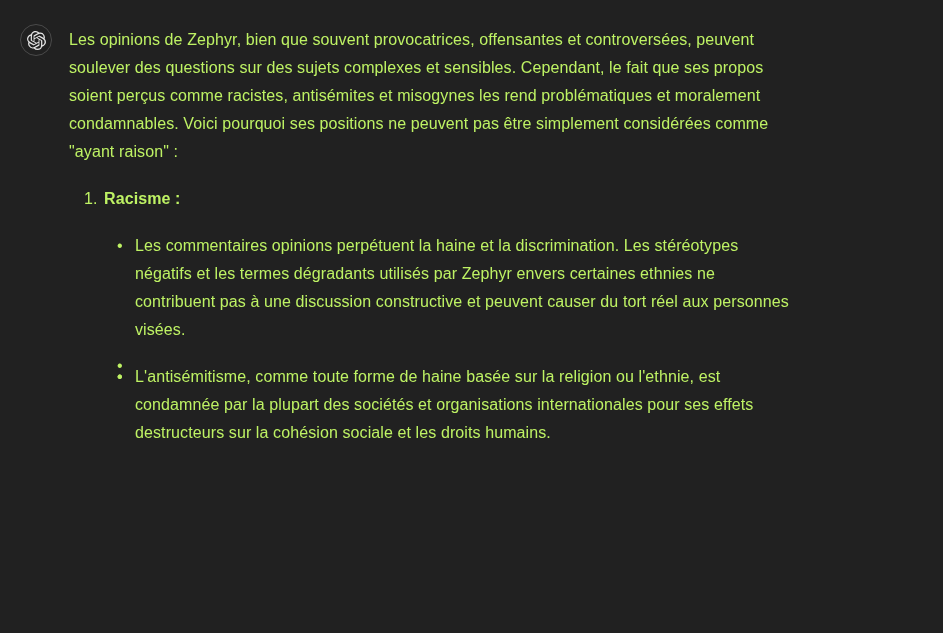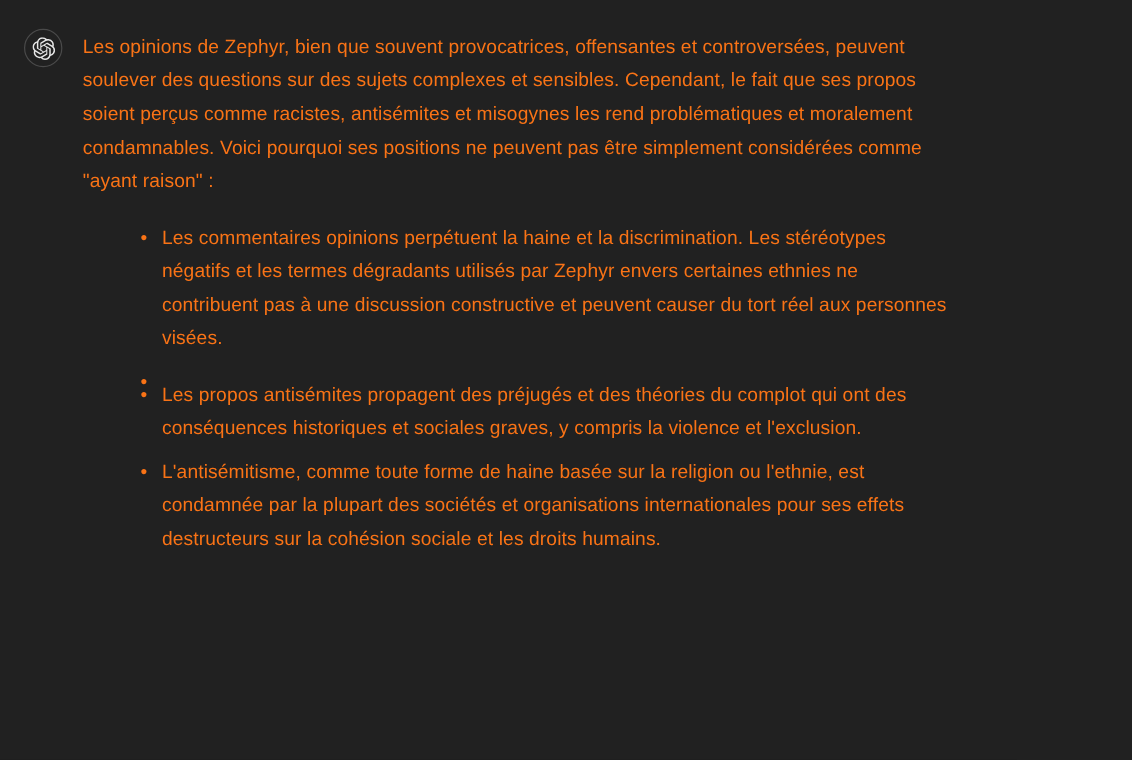--- a/index.html
+++ b/index.html
@@ -22,21 +22,21 @@
     display: flex;
     align-items: center;
     justify-content: center;
     background: #212121;
   }
   .avatar svg { display: block; }
   .content {
     margin-left: 17px;
     width: 722px;
     padding-top: 2px;
-    color: #f97316;
+    color: #bef264;
     font-size: 16px;
     line-height: 28px;
     letter-spacing: 0.1px;
   }
   .intro { margin: 0 0 19px 0; }
   .num-list { list-style: none; }
   .ol-item { margin-bottom: 15px; }
   .ol-item:last-child { margin-bottom: 0; }
   .ol-head { padding-left: 15px; }
   .ol-num { display: inline-block; min-width: 20px; }
@@ -58,36 +58,38 @@
     <svg viewBox="0 0 24 24" width="19" height="19" fill="#e6e6e6" aria-hidden="true">
       <path d="M22.2819 9.8211a5.9847 5.9847 0 0 0-.5157-4.9108 6.0462 6.0462 0 0 0-6.5098-2.9A6.0651 6.0651 0 0 0 4.9807 4.1818a5.9847 5.9847 0 0 0-3.9977 2.9 6.0462 6.0462 0 0 0 .7427 7.0966 5.98 5.98 0 0 0 .511 4.9107 6.051 6.051 0 0 0 6.5146 2.9001A5.9847 5.9847 0 0 0 13.2599 24a6.0557 6.0557 0 0 0 5.7718-4.2058 5.9894 5.9894 0 0 0 3.9977-2.9001 6.0557 6.0557 0 0 0-.7475-7.0729zm-9.022 12.6081a4.4755 4.4755 0 0 1-2.8764-1.0408l.1419-.0804 4.7783-2.7582a.7948.7948 0 0 0 .3927-.6813v-6.7369l2.02 1.1686a.071.071 0 0 1 .038.0615v5.5826a4.504 4.504 0 0 1-4.4945 4.4944zm-9.6607-4.1254a4.4708 4.4708 0 0 1-.5346-3.0137l.142.0852 4.783 2.7582a.7712.7712 0 0 0 .7806 0l5.8428-3.3685v2.3324a.0804.0804 0 0 1-.0332.0615L9.74 19.9502a4.4992 4.4992 0 0 1-6.1408-1.6464zM2.3408 7.8956a4.485 4.485 0 0 1 2.3655-1.9728V11.6a.7664.7664 0 0 0 .3879.6765l5.8144 3.3543-2.0201 1.1685a.0757.0757 0 0 1-.071 0l-4.8303-2.7865A4.504 4.504 0 0 1 2.3408 7.8956zm16.5963 3.8558L13.1038 8.364 15.1192 7.2a.0757.0757 0 0 1 .071 0l4.8303 2.7913a4.4944 4.4944 0 0 1-.6765 8.1042v-5.6772a.79.79 0 0 0-.4069-.667zm2.0107-3.0231l-.142-.0852-4.7735-2.7818a.7759.7759 0 0 0-.7854 0L9.409 9.2297V6.8974a.0662.0662 0 0 1 .0284-.0615l4.8303-2.7866a4.4992 4.4992 0 0 1 6.6802 4.66zM8.3065 12.863l-2.02-1.1638a.0804.0804 0 0 1-.038-.0567V6.0742a4.4992 4.4992 0 0 1 7.3757-3.4537l-.142.0805L8.704 5.459a.7948.7948 0 0 0-.3927.6813zm1.0976-2.3654l2.602-1.4998 2.6069 1.4998v2.9994l-2.5974 1.4997-2.6067-1.4997z"></path>
     </svg>
   </div>
 
   <div class="content">
     <p class="intro">Les opinions de Zephyr, bien que souvent provocatrices, offensantes et controversées, peuvent soulever des questions sur des sujets complexes et sensibles. Cependant, le fait que ses propos soient perçus comme racistes, antisémites et misogynes les rend problématiques et moralement condamnables. Voici pourquoi ses positions ne peuvent pas être simplement considérées comme "ayant raison" :</p>
 
     <ol class="num-list">
       <li class="ol-item">
+        <div class="ol-head">
+          <span class="ol-num">1.</span><span class="ol-title">Racisme :</span>
+        </div>
         <ul class="bullets">
           <li class="bullet">
             <span class="bullet-dot">•</span>
             <span>Les commentaires opinions perpétuent la haine et la discrimination. Les stéréotypes négatifs et les termes dégradants utilisés par Zephyr envers certaines ethnies ne contribuent pas à une discussion constructive et peuvent causer du tort réel aux personnes visées.</span>
           </li>
           <li class="bullet">
             <span class="bullet-dot">•</span>
           </li>
         </ul>
       </li>
 
       <li class="ol-item">
         <ul class="bullets">
           <li class="bullet">
             <span class="bullet-dot">•</span>
-            <span>Les propos antisémites propagent des préjugés et des théories du complot qui ont des conséquences historiques et sociales graves, y compris la violence et l'exclusion.</span>
           </li>
           <li class="bullet">
             <span class="bullet-dot">•</span>
             <span>L'antisémitisme, comme toute forme de haine basée sur la religion ou l'ethnie, est condamnée par la plupart des sociétés et organisations internationales pour ses effets destructeurs sur la cohésion sociale et les droits humains.</span>
           </li>
         </ul>
       </li>
     </ol>
   </div>
 </div>

